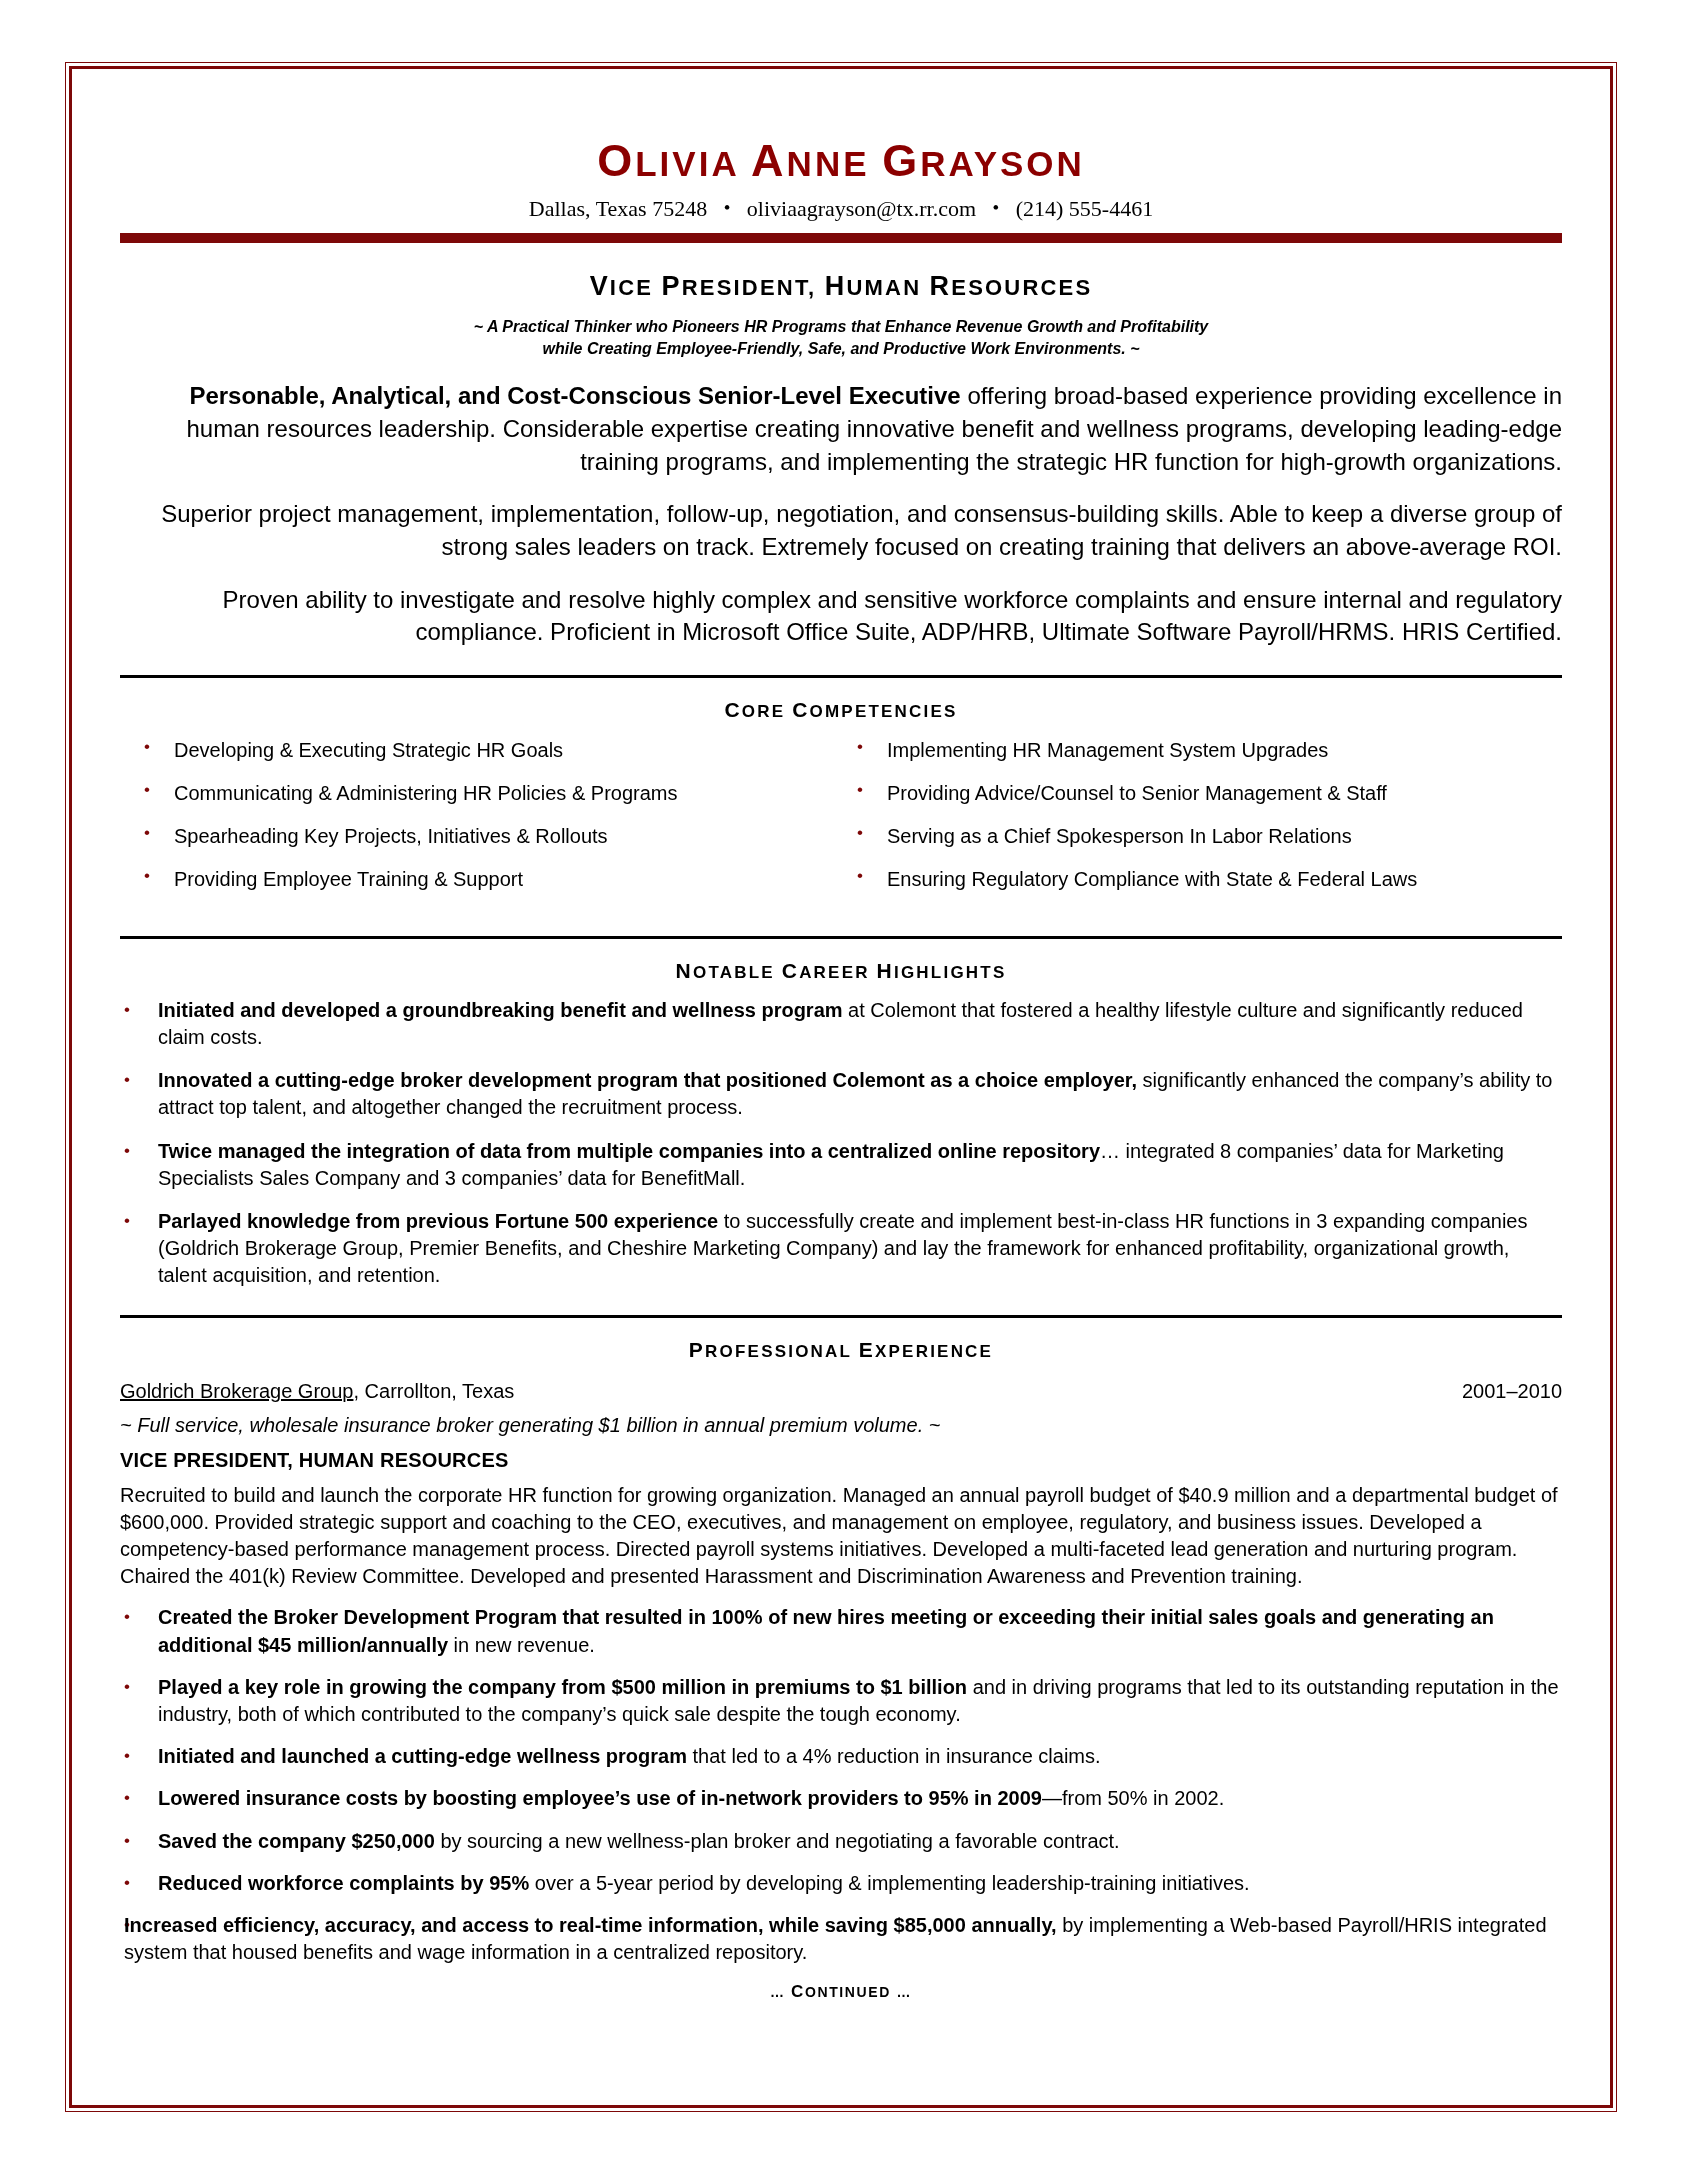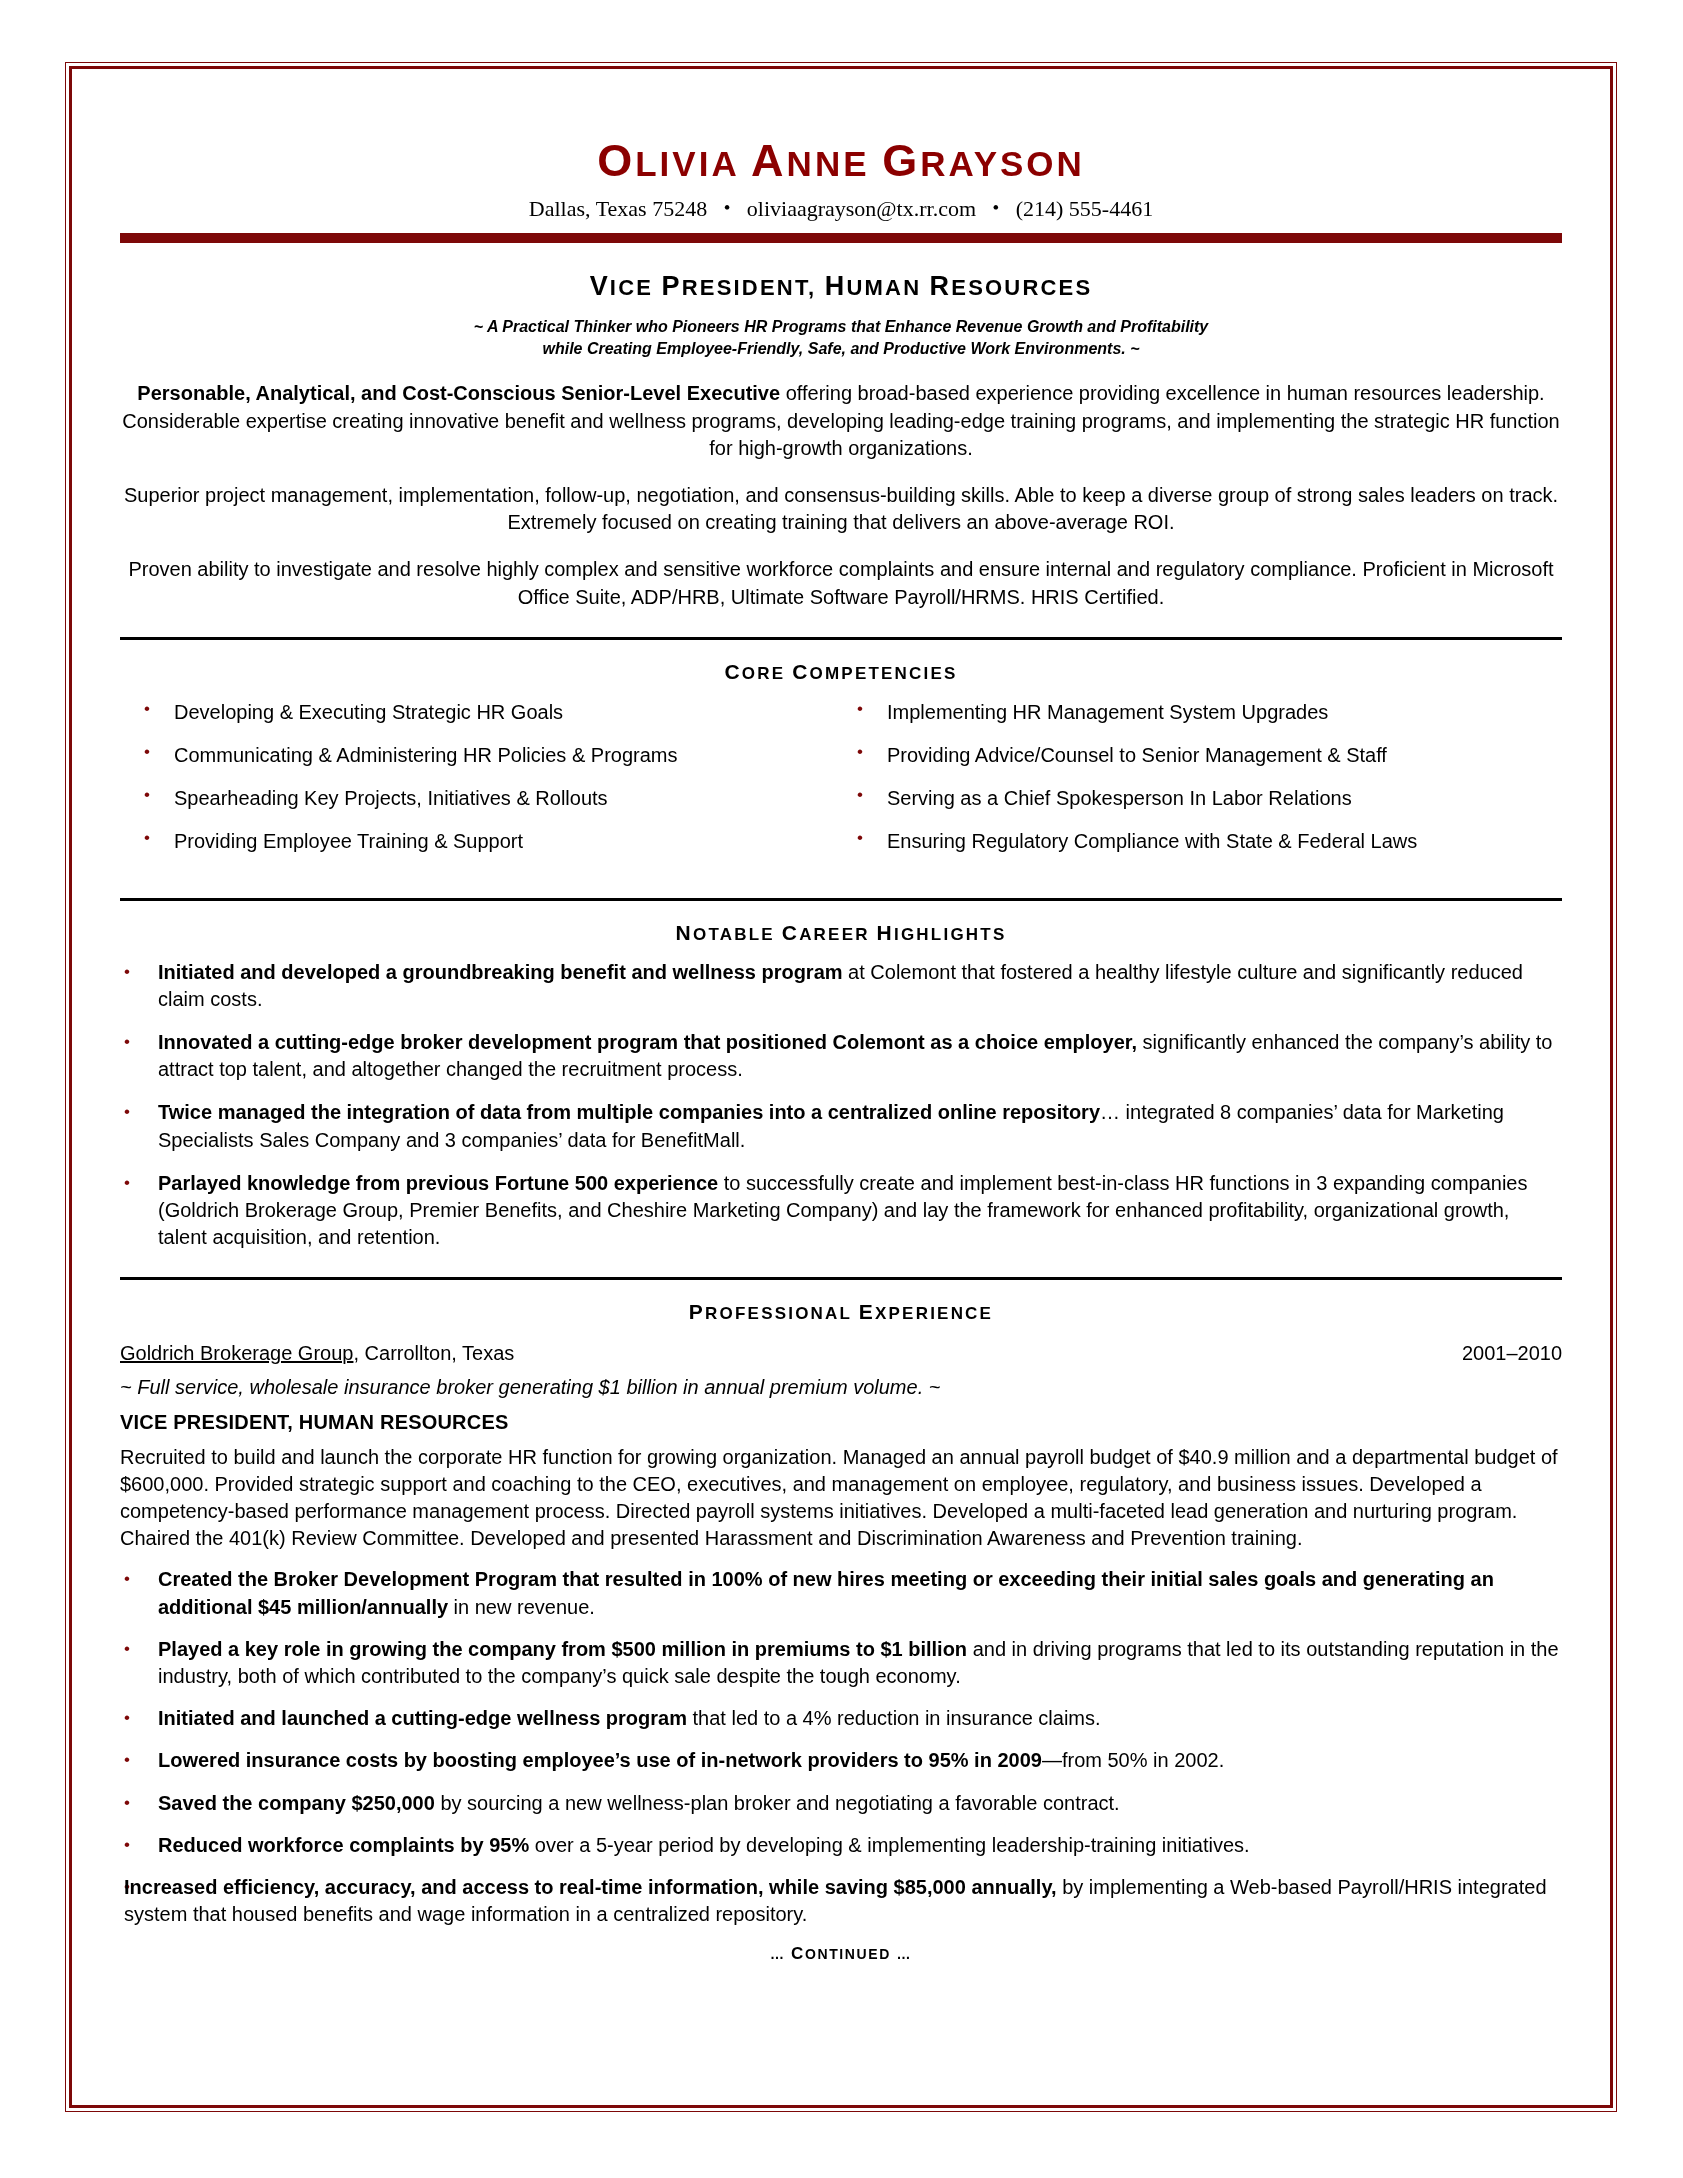--- a/index.html
+++ b/index.html
@@ -95,24 +95,24 @@
     text-align: center;
     font-weight: bold;
     font-style: italic;
     font-size: 16px;
     line-height: 1.38;
     margin-top: 14px;
   }
 
   
   .summary-p {
-    font-size: 20px;
+    font-size: 24px;
     line-height: 1.36;
     margin-top: 20px;
-    text-align: center;
+    text-align: right;
   }
   .summary-p b { font-weight: bold; }
 
   
   .sec-rule {
     height: 3px;
     background: #000000;
     margin-top: 26px;
   }
   .sec-head {

